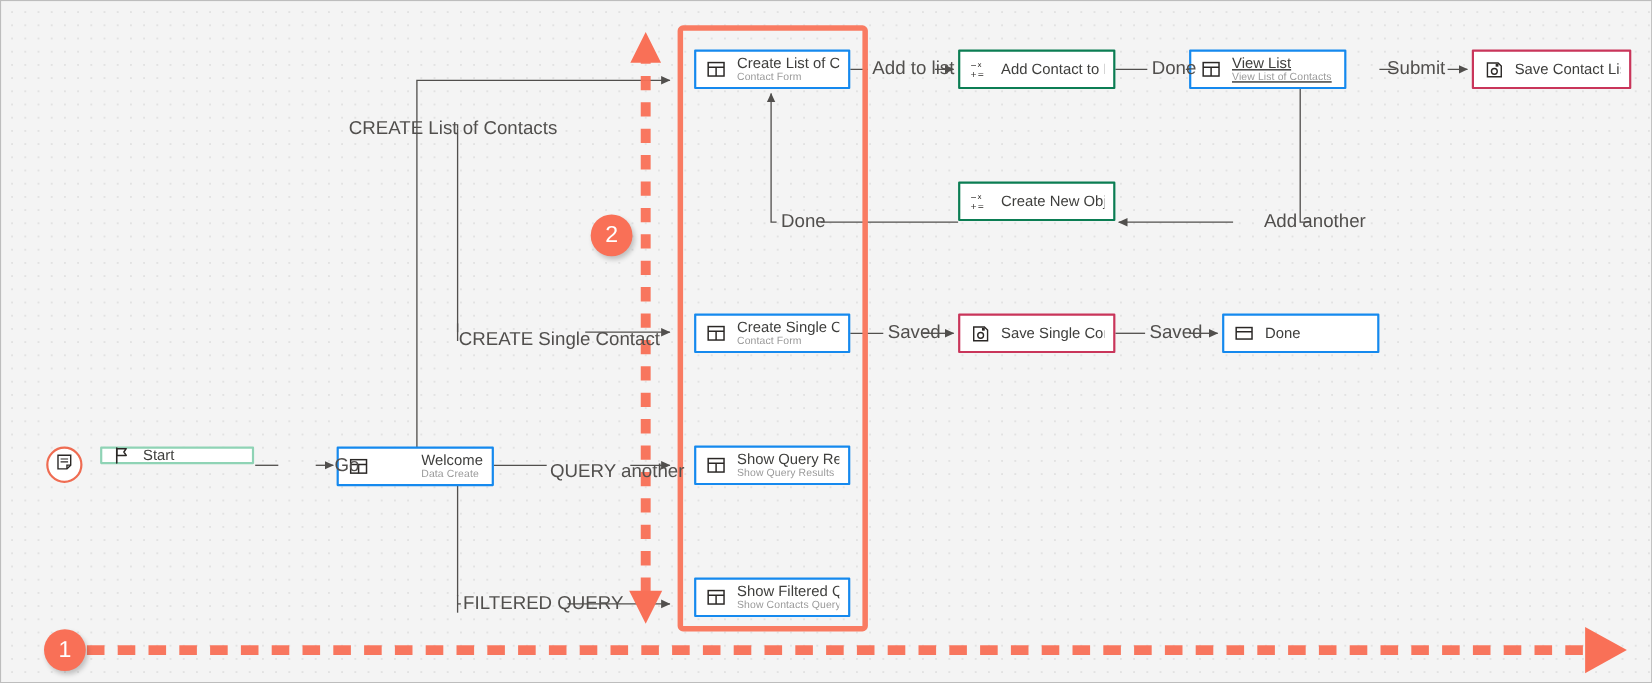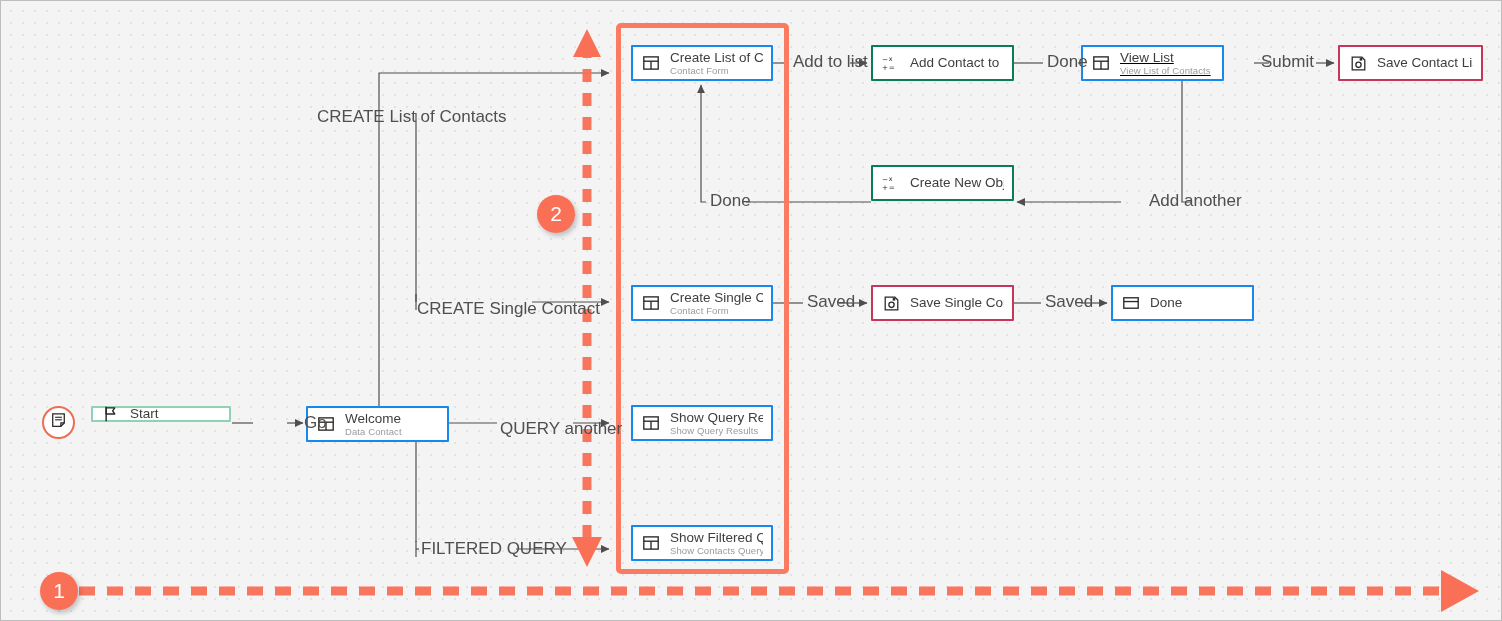--- a/index.html
+++ b/index.html
@@ -215,31 +215,31 @@
         <span class="nd-icon">
           <svg width="18" height="18" viewBox="0 0 20 20">
             <path d="M4.6,2.6 v15" fill="none" stroke="#2b2826" stroke-width="1.6" stroke-linecap="round"></path>
             <path d="M4.6,3.2 h9.6 l-2.4,3.4 l2.4,3.4 h-9.6 z" fill="none" stroke="#2b2826" stroke-width="1.5" stroke-linejoin="round"></path>
           </svg>
         </span>
         <span class="nd-text">
           <span class="nd-title">Start</span>
         </span>
       </div>
-      <div class="node blue" style="left: 305px; top: 405px; width: 143px; height: 36px;">
+      <div class="node blue" style="left: 305px; top: 405px; width: 143px; height: 36px; justify-content: space-between;">
         <span class="nd-icon">
           <svg width="18" height="18" viewBox="0 0 20 20">
             <rect x="2" y="3.2" width="16" height="13.6" fill="none" stroke="#2b2826" stroke-width="1.5"></rect>
             <line x1="2" y1="8" x2="18" y2="8" stroke="#2b2826" stroke-width="1.5"></line>
             <line x1="10" y1="8" x2="10" y2="16.8" stroke="#2b2826" stroke-width="1.5"></line>
           </svg>
         </span>
         <span class="nd-text">
           <span class="nd-title">Welcome</span>
-          <span class="nd-sub">Data Contact</span>
+          <span class="nd-sub">Data Create</span>
         </span>
       </div>
       <div class="node blue" style="left: 630px; top: 44px; width: 142px; height: 36px;">
         <span class="nd-icon">
           <svg width="18" height="18" viewBox="0 0 20 20">
             <rect x="2" y="3.2" width="16" height="13.6" fill="none" stroke="#2b2826" stroke-width="1.5"></rect>
             <line x1="2" y1="8" x2="18" y2="8" stroke="#2b2826" stroke-width="1.5"></line>
             <line x1="10" y1="8" x2="10" y2="16.8" stroke="#2b2826" stroke-width="1.5"></line>
           </svg>
         </span>

